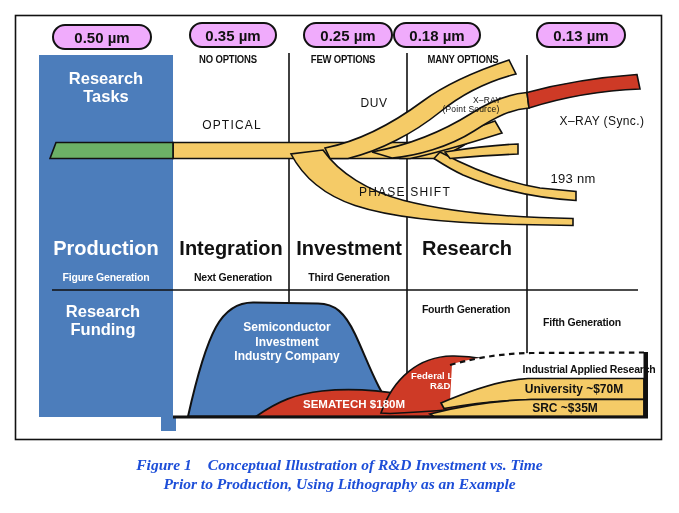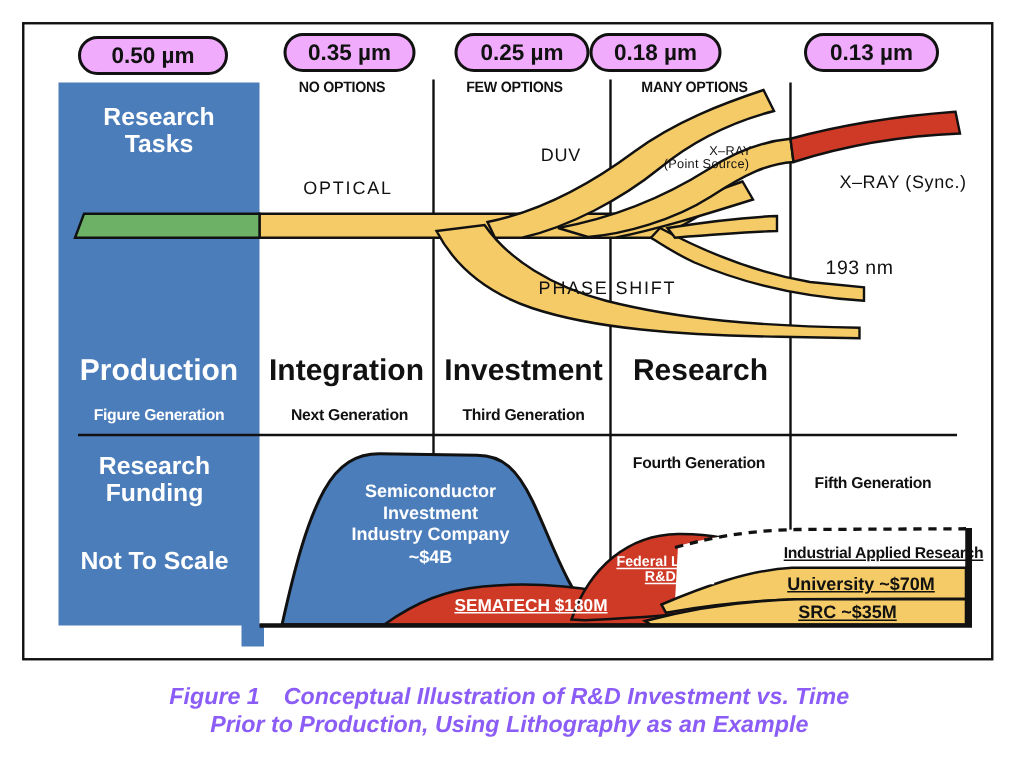--- a/index.html
+++ b/index.html
@@ -15,26 +15,26 @@
     height:22px;font-weight:bold;font-size:15px;transform:translate(-50%,-50%);
     padding:0 12px;
   }
   .opt{font-weight:bold;font-size:10px;letter-spacing:-0.2px;transform:translate(-50%,-50%) scaleX(0.95);}
   .phase{font-weight:bold;font-size:20px;}
   .gen{font-weight:bold;font-size:10.5px;letter-spacing:-0.2px;}
   .white{color:#fff;}
   .stream{font-size:12px;letter-spacing:1.2px;}
   .stream-sm{font-size:8.5px;letter-spacing:0.2px;}
   .fund-big{font-weight:bold;font-size:12px;line-height:14.5px;text-align:center;color:#fff;}
-  .fund-lab{font-weight:bold;text-decoration:underline;}
+  .fund-lab{font-weight:bold;}
   .boxtxt{font-weight:bold;font-size:16.5px;line-height:18px;text-align:center;color:#fff;}
   .caption{
     position:absolute;left:0;top:456px;width:679px;text-align:center;z-index:3;
-    font-family:Liberation Sans, sans-serif;font-style:italic;font-weight:600;
-    font-size:15.5px;line-height:18.5px;color:#8b5cf6;
+    font-family:Liberation Serif, serif;font-style:italic;font-weight:600;
+    font-size:15.5px;line-height:18.5px;color:#1d4ed8;
   }
   .cap-row{display:flex;justify-content:center;gap:16px;}
 </style>
 </head>
 <body>
 
 <div id="stage">
 
   <svg id="shapes" width="679" height="513" viewBox="0 0 679 513">
 
@@ -100,21 +100,20 @@
   <div class="boxtxt" style="position:absolute;left:39px;top:69px;width:134px;z-index:3;">
     <div>Research</div>
     <div>Tasks</div>
   </div>
   <div class="lbl phase white" style="left:106px;top:248px;">Production</div>
   <div class="lbl gen white" style="left:106px;top:277px;">Figure Generation</div>
   <div class="boxtxt" style="position:absolute;left:39px;top:302px;width:128px;z-index:3;">
     <div>Research</div>
     <div>Funding</div>
   </div>
-  <div class="lbl boxtxt" style="left:103px;top:374px;">Not To Scale</div>
 
   <div class="lbl phase" style="left:231px;top:248px;">Integration</div>
   <div class="lbl phase" style="left:349px;top:248px;">Investment</div>
   <div class="lbl phase" style="left:467px;top:248px;">Research</div>
   <div class="lbl gen" style="left:233px;top:277px;">Next Generation</div>
   <div class="lbl gen" style="left:349px;top:277px;">Third Generation</div>
   <div class="lbl gen" style="left:466px;top:277px;margin-top:32px;">Fourth Generation</div>
   <div class="lbl gen" style="left:582px;top:277px;margin-top:45px;">Fifth Generation</div>
 
   <div class="lbl stream" style="left:232px;top:125px;">OPTICAL</div>
@@ -122,21 +121,20 @@
   <div class="lbl stream-sm" style="left:471px;top:100px;padding-left:32px;">X–RAY</div>
   <div class="lbl stream-sm" style="left:471px;top:109px;">(Point Source)</div>
   <div class="lbl stream" style="left:405px;top:192px;">PHASE SHIFT</div>
   <div class="lbl stream" style="left:602px;top:121px;letter-spacing:0.4px;">X–RAY (Sync.)</div>
   <div class="lbl stream" style="left:573px;top:178px;letter-spacing:0.3px;font-size:13px;">193 nm</div>
 
   <div class="fund-big" style="position:absolute;left:207px;top:320px;width:160px;z-index:3;">
     <div>Semiconductor</div>
     <div>Investment</div>
     <div>Industry Company</div>
-    <div>~$4B</div>
   </div>
   <div class="lbl fund-lab white" style="left:354px;top:404px;font-size:11.5px;">SEMATECH $180M</div>
   <div class="lbl fund-lab white" style="left:454px;top:375px;font-size:9.5px;">Federal Laboratory</div>
   <div class="lbl fund-lab white" style="left:453px;top:385px;font-size:9.5px;">R&amp;D ~$1B</div>
   <div class="lbl fund-lab" style="left:589px;top:369px;font-size:10.5px;letter-spacing:-0.2px;text-align:right;">Industrial Applied Research</div>
   <div class="lbl fund-lab" style="left:574px;top:389px;font-size:12px;">University ~$70M</div>
   <div class="lbl fund-lab" style="left:565px;top:408px;font-size:12px;">SRC ~$35M</div>
 
   <div class="caption">
     <div class="cap-row">

